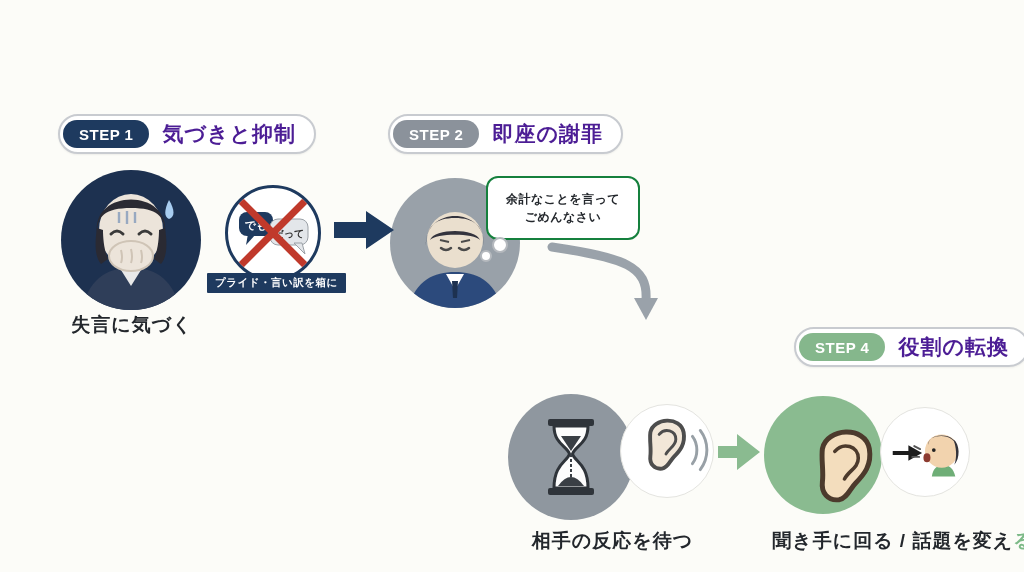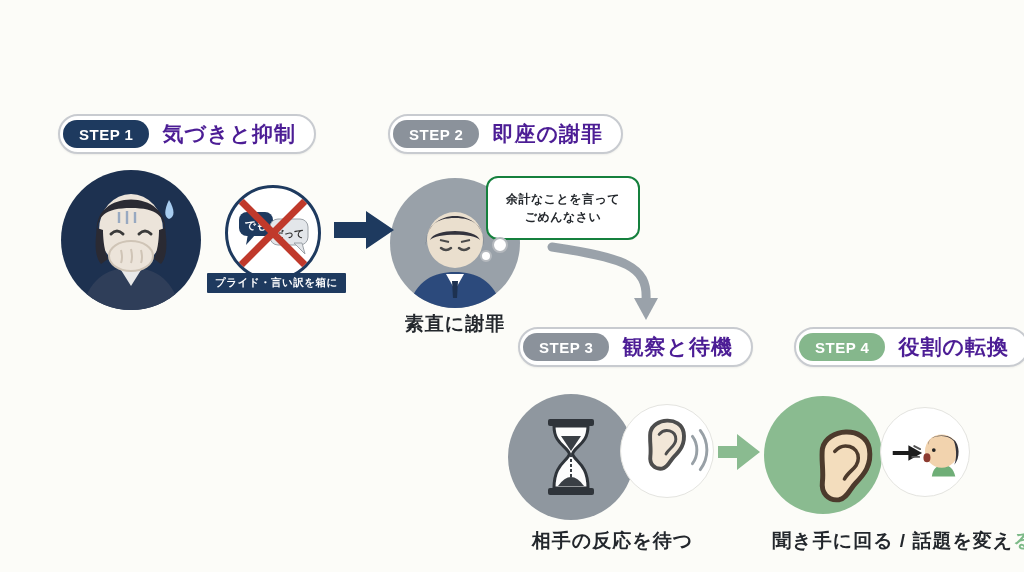--- a/index.html
+++ b/index.html
@@ -79,20 +79,21 @@
       <polygon points="66,55 74,55 77,66" fill="#e3e6ea" stroke="#9aa0a6" stroke-width="1"></polygon>
       <text x="61" y="49" text-anchor="middle" font-size="10" font-weight="bold" fill="#333333">だって</text>
       <line x1="13" y1="13" x2="77" y2="77" stroke-width="7" stroke-linecap="round" style="stroke: rgb(192, 57, 43);"></line>
       <line x1="77" y1="13" x2="13" y2="77" stroke-width="7" stroke-linecap="round" style="stroke: rgb(192, 57, 43);"></line>
     </svg>
   </div>
 
   <div class="mini-label" style="left: 207px; top: 273px; background-color: rgb(30, 58, 95);">プライド・言い訳を箱に</div>
 
   <div class="caption" style="left:38px;top:312px;width:188px;">
+    <div>失言に気づく</div>
   </div>
 
   <div class="step-pill" style="left:388px;top:114px;">
     <span class="step-badge" style="background-color: rgb(139, 146, 155);">STEP 2</span>
     <span class="step-title">即座の謝罪</span>
   </div>
 
   <div class="circle" style="left: 390px; top: 178px; width: 130px; height: 130px; background-color: rgb(153, 161, 169);">
     <svg width="130" height="130" viewBox="0 0 130 130">
       <path d="M18 130 C26 102 44 94 65 94 C86 94 104 102 112 130 Z" fill="#2c4a7c"></path>
@@ -108,26 +109,21 @@
     </svg>
   </div>
 
   <div class="thought-bubble" style="left:486px;top:176px;width:150px;height:60px;">
     <div>余計なことを言って</div>
     <div>ごめんなさい</div>
   </div>
   <div class="tail-dot" style="left:492px;top:237px;width:12px;height:12px;"></div>
   <div class="tail-dot" style="left:480px;top:250px;width:8px;height:8px;"></div>
 
-  <div class="caption" style="left:375px;top:311px;width:160px;">素直に謝罪</div>
 
-  <div class="step-pill" style="left:518px;top:327px;">
-    <span class="step-badge" style="background-color: rgb(139, 146, 155);">STEP 3</span>
-    <span class="step-title">観察と待機</span>
-  </div>
 
   <div class="circle" style="left: 508px; top: 394px; width: 126px; height: 126px; background-color: rgb(143, 151, 159);">
     <svg width="126" height="126" viewBox="0 0 126 126">
       <rect x="40" y="25" width="46" height="7" rx="2" fill="#2f343a"></rect>
       <rect x="40" y="94" width="46" height="7" rx="2" fill="#2f343a"></rect>
       <path d="M46 32 C46 50 59 52 61.5 60 C59 68 46 70 46 94 L80 94 C80 70 67 68 64.5 60 C67 52 80 50 80 32 Z" fill="#fdfdfd" stroke="#2f343a" stroke-width="3"></path>
       <polygon points="53,42 73,42 63,57" fill="#3a3f45"></polygon>
       <path d="M50 92 Q63 74 76 92 Z" fill="#3a3f45"></path>
       <line x1="63" y1="60" x2="63" y2="88" stroke="#3a3f45" stroke-width="2" stroke-dasharray="3 2"></line>
     </svg>

